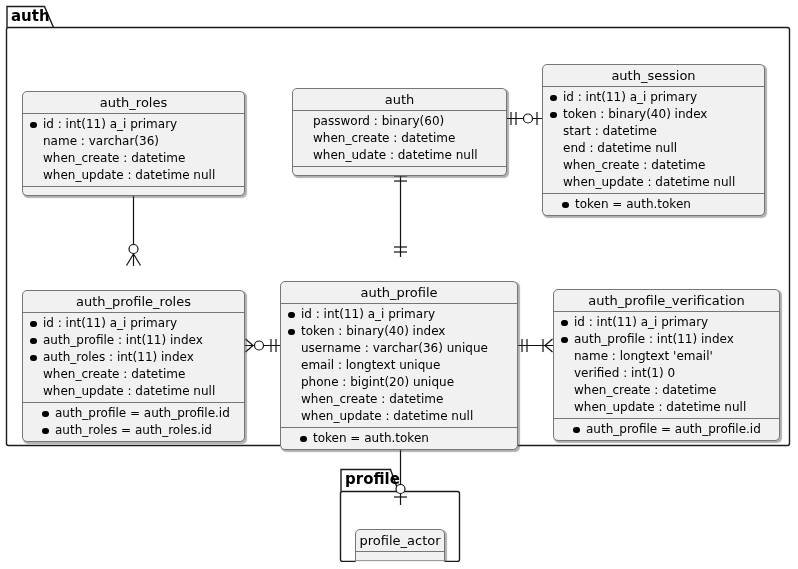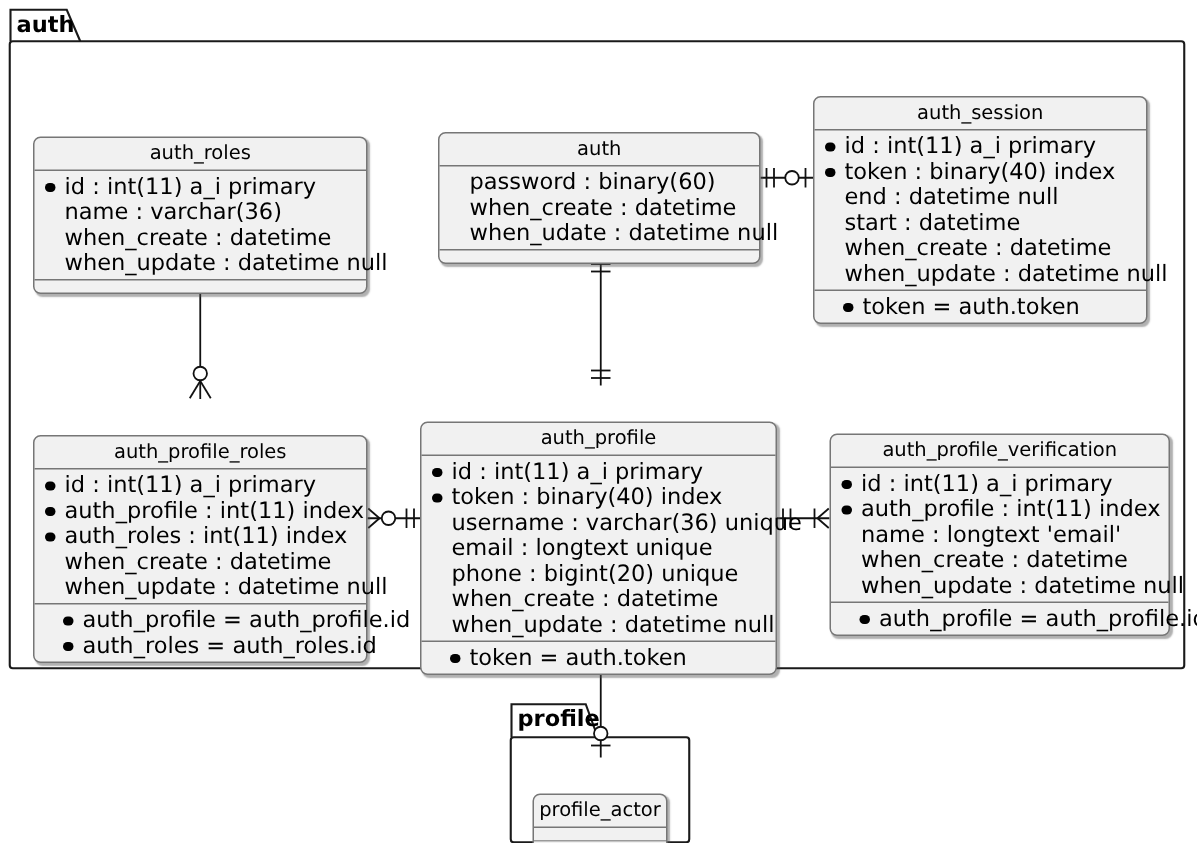--- a/index.html
+++ b/index.html
@@ -14,21 +14,21 @@
     border:1px solid #767676;border-radius:5px;
     box-shadow:1.5px 1.5px 1px rgba(80,80,80,.45);
     margin-top:24px;
   }
   .tbl-title{
     font-size:13px;line-height:21px;text-align:center;
     border-bottom:1px solid #767676;white-space:nowrap;overflow:hidden;
   }
   .tbl-attrs{padding:2px 4px 2px 0;}
   .attr{
-    position:relative;font-size:15px;line-height:17px;
+    position:relative;font-size:12px;line-height:17px;
     padding-left:20px;white-space:nowrap;
   }
   .attr.key::before{
     content:"";position:absolute;left:7px;top:5.5px;width:6.5px;height:6.5px;
     border-radius:50%;background:#000;
   }
   .tbl-keys{border-top:1px solid #767676;padding:2px 4px 2px 12px;}
   .tbl-keys.empty{height:8px;padding:0;}
   .strip{height:8px;}
   .strip.first{border-bottom:1px solid #9a9a9a;}
@@ -129,22 +129,22 @@
       <div class="attr">when_udate : datetime null</div>
     </div>
     <div class="tbl-keys empty"></div>
   </div>
 
   <div class="tbl" style="left:542px;top:40px;width:223px">
     <div class="tbl-title">auth_session</div>
     <div class="tbl-attrs">
       <div class="attr key">id : int(11) a_i primary</div>
       <div class="attr key">token : binary(40) index</div>
+      <div class="attr">start : datetime</div>
       <div class="attr">end : datetime null</div>
-      <div class="attr">start : datetime</div>
       <div class="attr">when_create : datetime</div>
       <div class="attr">when_update : datetime null</div>
     </div>
     <div class="tbl-keys">
       <div class="attr key">token = auth.token</div>
     </div>
   </div>
 
   <div class="tbl" style="left:22px;top:266px;width:223px">
     <div class="tbl-title">auth_profile_roles</div>
@@ -176,20 +176,21 @@
       <div class="attr key">token = auth.token</div>
     </div>
   </div>
 
   <div class="tbl" style="left:553px;top:265px;width:227px">
     <div class="tbl-title">auth_profile_verification</div>
     <div class="tbl-attrs">
       <div class="attr key">id : int(11) a_i primary</div>
       <div class="attr key">auth_profile : int(11) index</div>
       <div class="attr">name : longtext 'email'</div>
+      <div class="attr">verified : int(1) 0</div>
       <div class="attr">when_create : datetime</div>
       <div class="attr">when_update : datetime null</div>
     </div>
     <div class="tbl-keys">
       <div class="attr key">auth_profile = auth_profile.id</div>
     </div>
   </div>
 
   <div class="tbl" style="left:355px;top:505px;width:90px">
     <div class="tbl-title">profile_actor</div>

